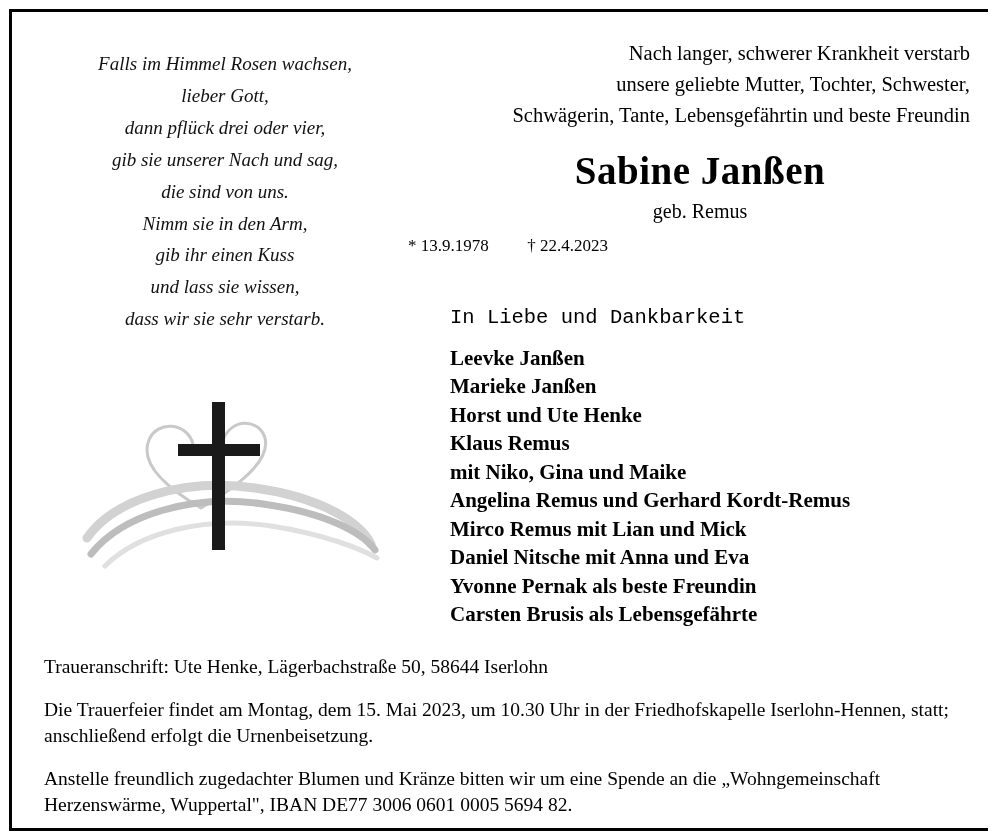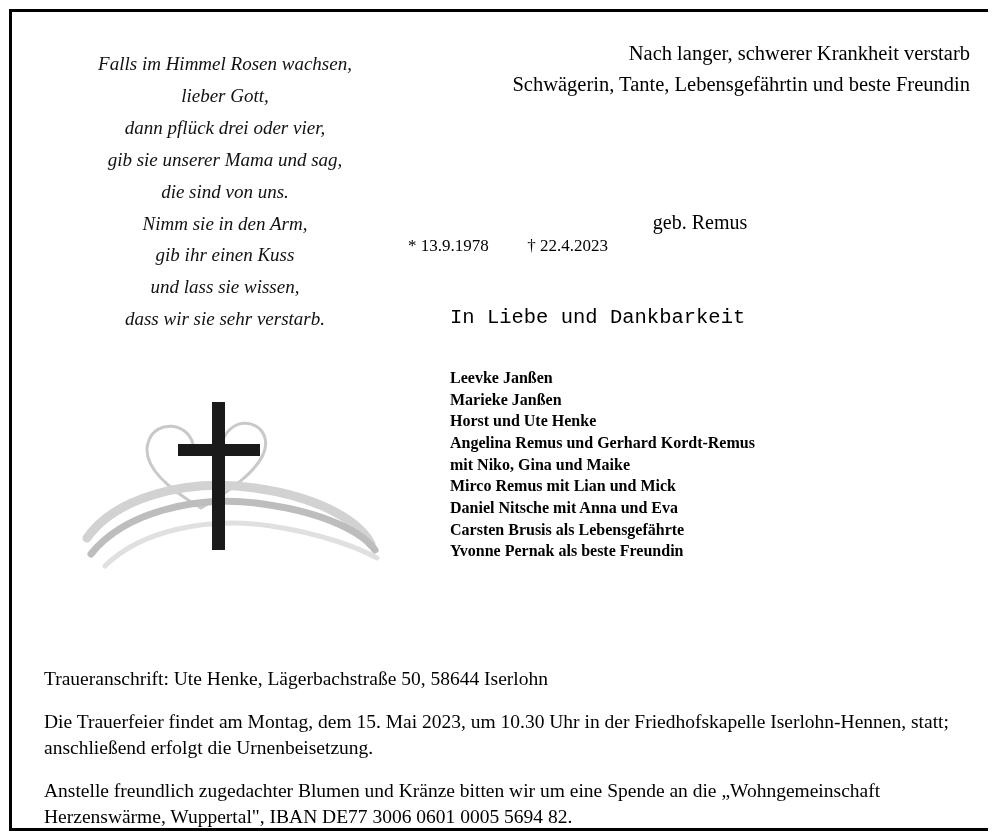--- a/index.html
+++ b/index.html
@@ -73,21 +73,20 @@
     font-weight: bold;
     letter-spacing: 0.5px;
   }
   .born-name {
     position: absolute;
     left: 430px;
     top: 200px;
     width: 540px;
     text-align: center;
     font-size: 20px;
-    margin-top: 11px;
   }
   .dates {
     position: absolute;
     left: 408px;
     top: 236px;
     width: 540px;
     text-align: left;
     font-size: 17px;
   }
   .dates .sep { display: inline-block; width: 30px; }
@@ -97,52 +96,51 @@
     left: 450px;
     top: 306px;
     font-size: 20.5px;
     font-family: Liberation Mono, monospace;
   }
 
   .mourners {
     position: absolute;
     left: 450px;
     top: 344px;
-    font-size: 16px;
+    font-size: 21px;
     font-weight: bold;
     line-height: 1.355;
-    margin-top: 23px;
   }
   .mourners div { white-space: nowrap; }
 
   
   .footer {
     position: absolute;
     left: 44px;
     top: 650px;
     width: 916px;
     font-size: 19.5px;
     line-height: 1.36;
   }
   .footer p {
-    margin: 16px 0 16px 0;
+    margin: 4px 0 16px 0;
   }
   .footer p:last-child { margin-bottom: 0; }
 </style>
 </head>
 <body>
 
 <div class="page">
   <div class="border-frame"></div>
 
   <div class="poem">
     <div>Falls im Himmel Rosen wachsen,</div>
     <div>lieber Gott,</div>
     <div>dann pflück drei oder vier,</div>
-    <div>gib sie unserer Mama und sag,</div>
+    <div>gib sie unserer Nach und sag,</div>
     <div>die sind von uns.</div>
     <div>Nimm sie in den Arm,</div>
     <div>gib ihr einen Kuss</div>
     <div>und lass sie wissen,</div>
     <div>dass wir sie sehr verstarb.</div>
   </div>
 
   <div class="emblem">
     <svg width="320" height="200" viewBox="0 0 320 200" xmlns="http://www.w3.org/2000/svg">
 
@@ -152,43 +150,46 @@
       <path d="M16 176 C48 136, 118 116, 188 126 C252 135, 288 155, 300 172" fill="none" stroke="#bdbdbd" stroke-width="7" stroke-linecap="round"></path>
       <path d="M30 188 C64 154, 130 138, 196 148 C248 156, 284 170, 302 180" fill="none" stroke="#e0e0e0" stroke-width="5" stroke-linecap="round"></path>
 
       <rect x="137" y="24" width="13" height="148" fill="#1a1a1a"></rect>
       <rect x="103" y="66" width="82" height="12" fill="#1a1a1a"></rect>
     </svg>
   </div>
 
   <div class="intro">
     <div>Nach langer, schwerer Krankheit verstarb</div>
+    <div>unsere geliebte Mutter, Tochter, Schwester,</div>
     <div>Schwägerin, Tante, Lebensgefährtin und beste Freundin</div>
   </div>
 
+  <div class="name">Sabine Janßen</div>
   <div class="born-name">geb. Remus</div>
 
   <div class="dates">
     <span>* 13.9.1978</span>
     <span class="sep"></span>
     <span>† 22.4.2023</span>
   </div>
 
   <div class="dedication">In Liebe und Dankbarkeit</div>
 
   <div class="mourners">
     <div>Leevke Janßen</div>
     <div>Marieke Janßen</div>
     <div>Horst und Ute Henke</div>
+    <div>Klaus Remus</div>
+    <div>mit Niko, Gina und Maike</div>
     <div>Angelina Remus und Gerhard Kordt-Remus</div>
-    <div>mit Niko, Gina und Maike</div>
     <div>Mirco Remus mit Lian und Mick</div>
     <div>Daniel Nitsche mit Anna und Eva</div>
+    <div>Yvonne Pernak als beste Freundin</div>
     <div>Carsten Brusis als Lebensgefährte</div>
-    <div>Yvonne Pernak als beste Freundin</div>
   </div>
 
   <div class="footer">
     <p>Traueranschrift: Ute Henke, Lägerbachstraße 50, 58644 Iserlohn</p>
     <p>Die Trauerfeier findet am Montag, dem 15. Mai 2023, um 10.30 Uhr in der Friedhofskapelle Iserlohn-Hennen, statt; anschließend erfolgt die Urnenbeisetzung.</p>
     <p>Anstelle freundlich zugedachter Blumen und Kränze bitten wir um eine Spende an die „Wohngemeinschaft Herzenswärme, Wuppertal", IBAN DE77 3006 0601 0005 5694 82.</p>
     <p>Vermerk: Beisetzung Frau Sabine Janßen.</p>
   </div>
 </div>
 

